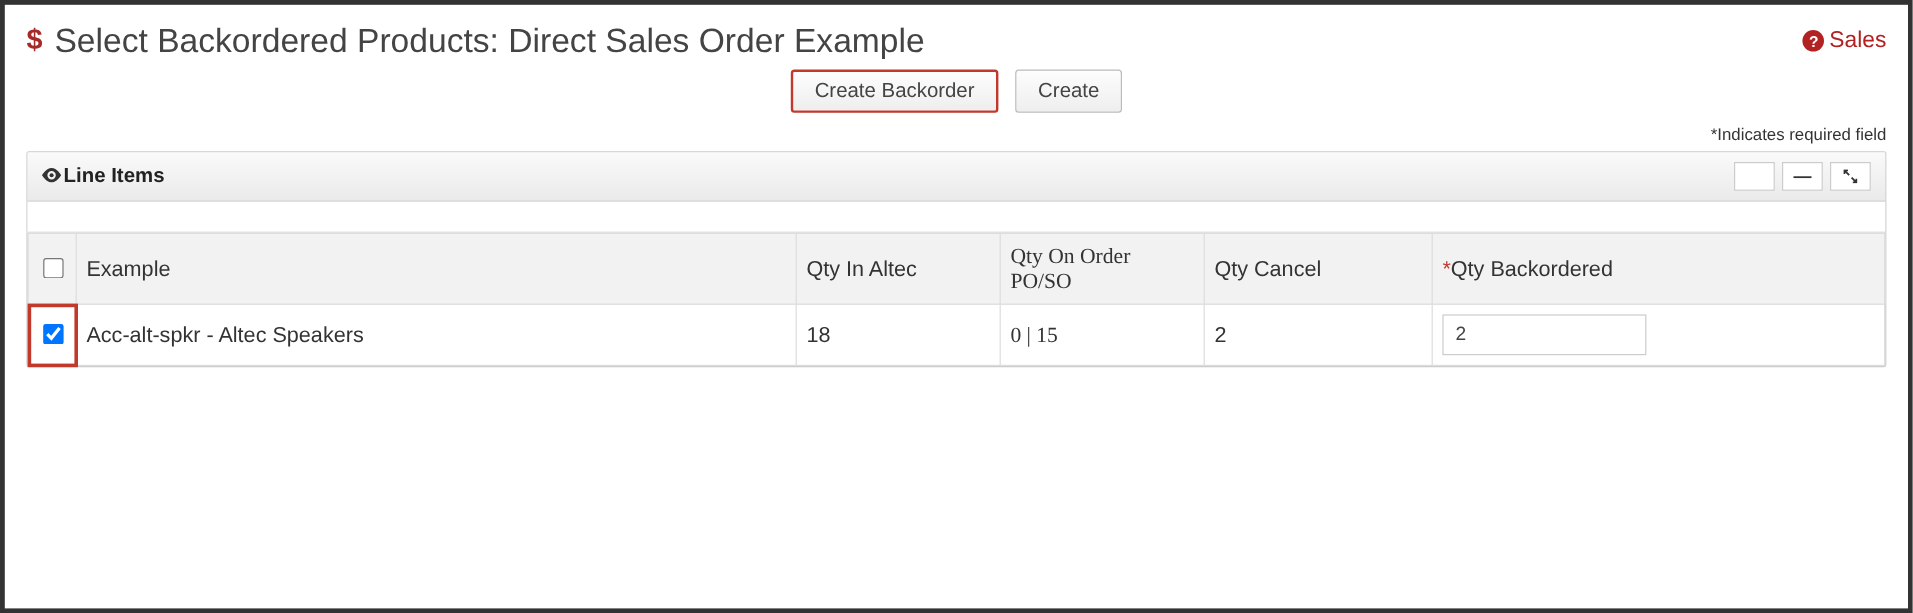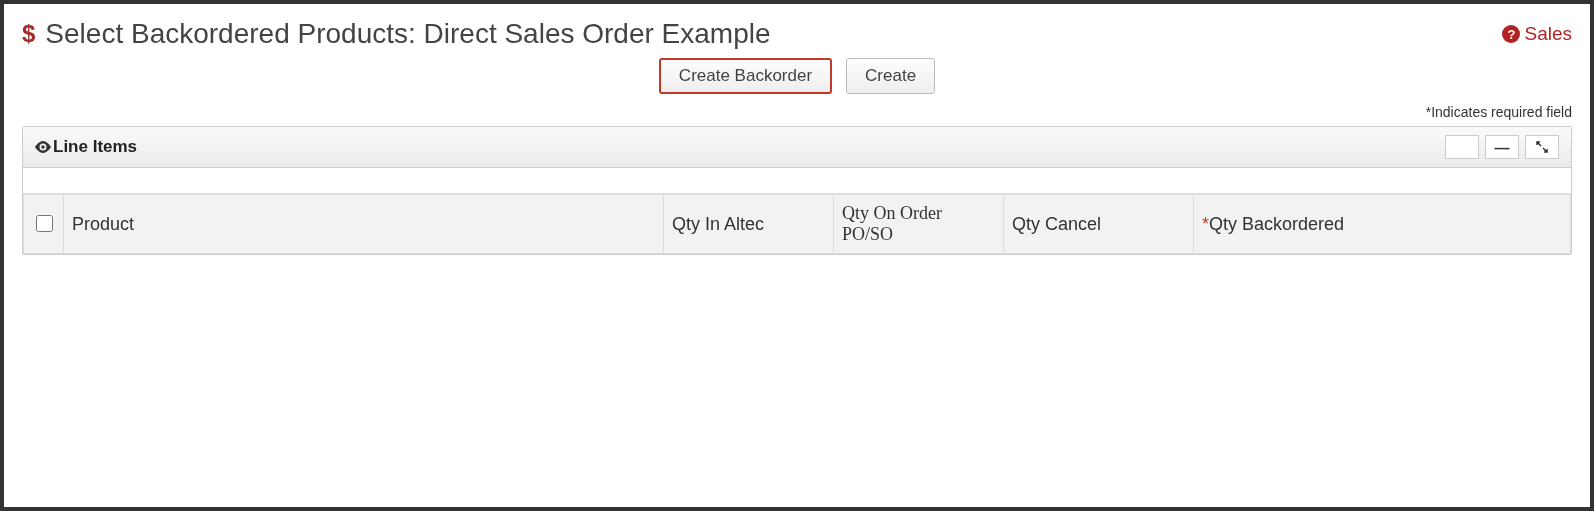--- a/index.html
+++ b/index.html
@@ -219,27 +219,35 @@
           <col class="c-stock">
           <col class="c-onorder">
           <col class="c-ordered">
           <col class="c-back">
       </colgroup>
       <thead>
         <tr>
           <th class="chk-cell">
             <input type="checkbox" style="">
           </th>
-          <th>Product</th>
+          <th>Example</th>
           <th>Qty In Altec</th>
           <th class="center">Qty On Order PO/SO</th>
           <th>Qty Cancel</th>
           <th>
             <span class="req-star">*</span><span>Qty Backordered</span>
           </th>
         </tr>
       </thead>
       <tbody id="rows-body">
+          <tr>
+            <td class="chk-cell chk-highlight"><input type="checkbox" checked="" style=""></td>
+            <td>Acc-alt-spkr - Altec Speakers</td>
+            <td>18</td>
+            <td class="center">0 | 15</td>
+            <td>2</td>
+            <td><input type="text" class="qty-input" value="2" style=""></td>
+          </tr>
         </tbody>
     </table>
   </div>
 
 </div>
 
 </body></html>

